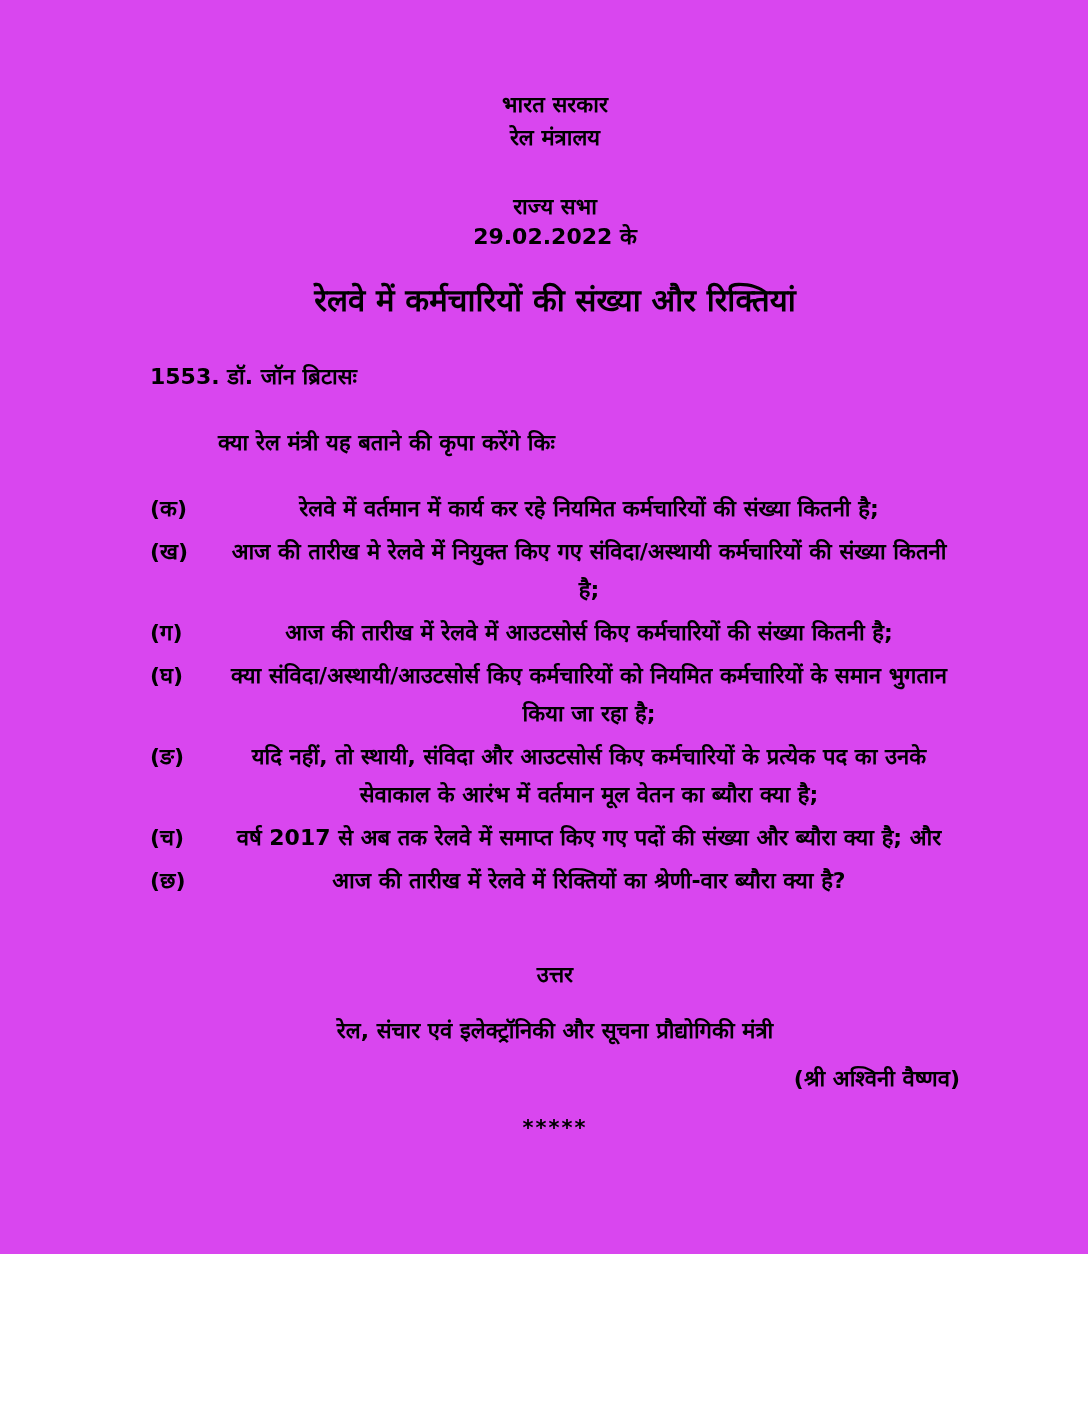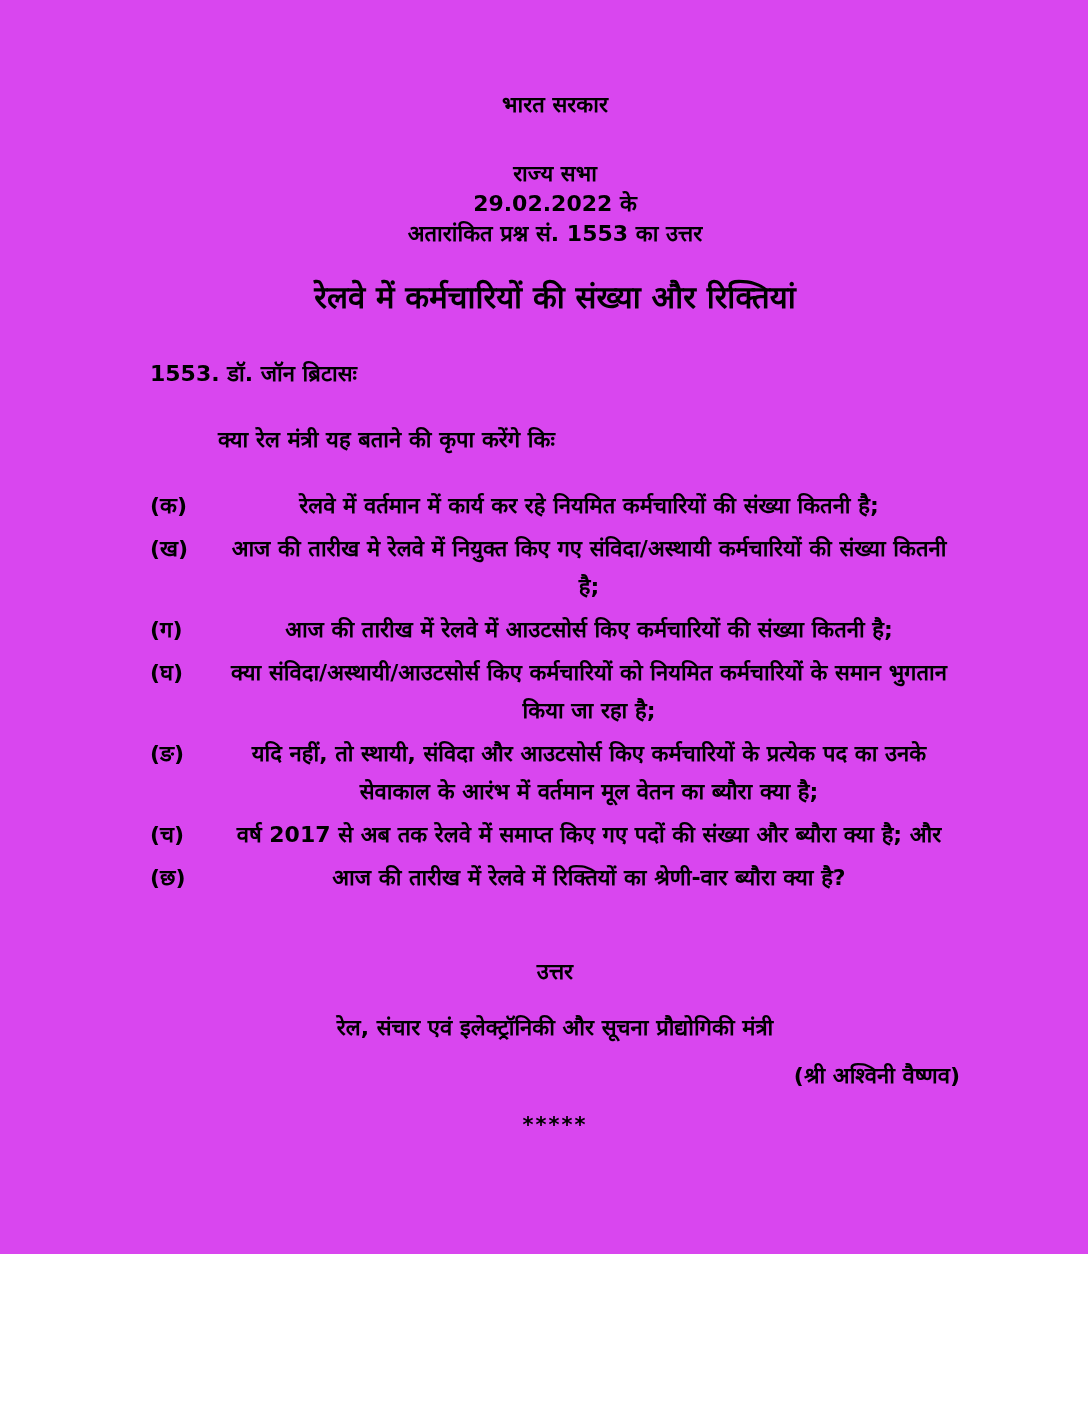--- a/index.html
+++ b/index.html
@@ -111,25 +111,25 @@
     transform: skewX(8deg);
   }
 </style>
 </head>
 <body>
 
 <div class="page">
 
   <header>
     <div class="center hdr-line">भारत सरकार</div>
+    <div class="center hdr-line">रेल मंत्रालय</div>
 
     <div class="hdr-block-2">
       <div class="center hdr-line2">राज्य सभा</div>
       <div class="center hdr-line2">29.02.2022 के</div>
-      <div class="center hdr-line2">अतारांकित प्रश्न सं. 1553 का उत्तर</div>
     </div>
 
     <div class="center subject">रेलवे में कर्मचारियों की संख्या और रिक्तियां</div>
   </header>
 
   <div class="asker">1553. डॉ. जॉन ब्रिटासः</div>
 
   <div class="lead">क्या रेल मंत्री यह बताने की कृपा करेंगे किः</div>
 
   <div class="q-list">

